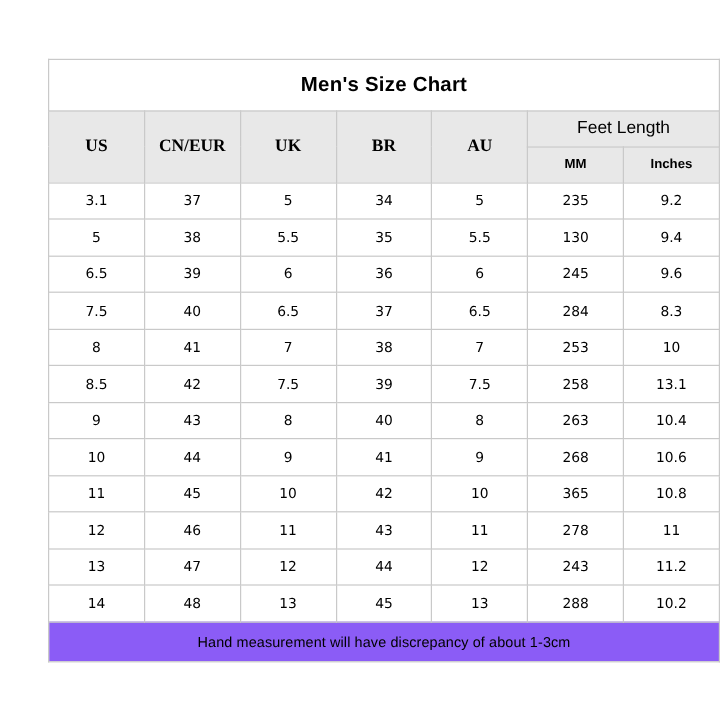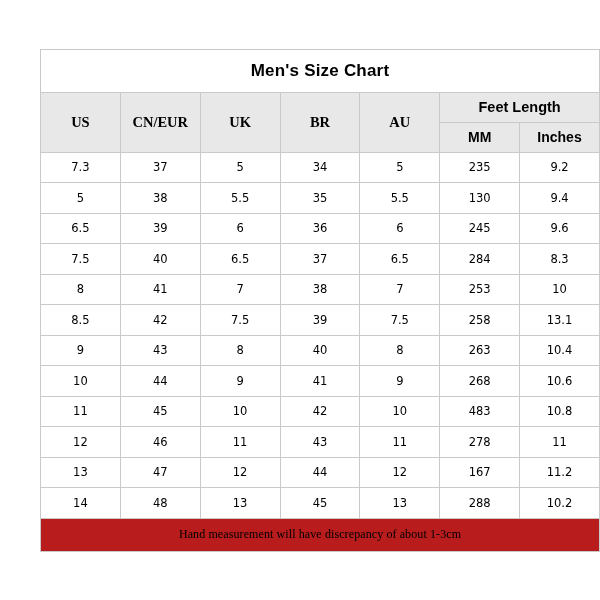--- a/index.html
+++ b/index.html
@@ -43,50 +43,50 @@
   }
   .title-cell {
     background: #ffffff;
     font-size: 17px;
     font-weight: bold;
     height: 42px;
     letter-spacing: 0.2px;
   }
   .hdr {
     background: #e8e8e8;
-    font-weight: bold;
+    font-weight: normal;
     font-size: 14.5px;
     height: 29px;
     margin-left: 12px;
   }
   .hdr-tall {
     background: #e8e8e8;
     font-weight: bold;
     font-size: 14.5px;
     height: 58px;
     font-family: Liberation Serif, serif;
   }
   .sub-hdr {
     background: #e8e8e8;
     font-weight: bold;
-    font-size: 14px;
+    font-size: 11px;
     height: 29px;
   }
   td.cell {
     font-size: 11.5px;
     height: 29.5px;
     background: #ffffff;
     font-family: "DejaVu Sans", sans-serif;
   }
   .footer-cell {
     height: 32px;
     font-size: 12px;
-    font-family: Liberation Serif, serif;
+    font-family: Liberation Sans, sans-serif;
     letter-spacing: 0.1px;
-    background: #b91c1c;
+    background: #8b5cf6;
   }
 </style>
 </head>
 <body>
 
 <div id="page">
   <div class="chart-wrap">
     <table class="size-chart">
       <tbody>
         <tr>
@@ -99,21 +99,21 @@
           <td class="hdr-tall" rowspan="2">BR</td>
           <td class="hdr-tall" rowspan="2">AU</td>
           <td class="hdr" colspan="2">Feet Length</td>
         </tr>
         <tr>
           <td class="sub-hdr">MM</td>
           <td class="sub-hdr">Inches</td>
         </tr>
 
         <tr>
-          <td class="cell">7.3</td>
+          <td class="cell">3.1</td>
           <td class="cell">37</td>
           <td class="cell">5</td>
           <td class="cell">34</td>
           <td class="cell">5</td>
           <td class="cell">235</td>
           <td class="cell">9.2</td>
         </tr>
         <tr>
           <td class="cell">5</td>
           <td class="cell">38</td>
@@ -176,39 +176,39 @@
           <td class="cell">9</td>
           <td class="cell">268</td>
           <td class="cell">10.6</td>
         </tr>
         <tr>
           <td class="cell">11</td>
           <td class="cell">45</td>
           <td class="cell">10</td>
           <td class="cell">42</td>
           <td class="cell">10</td>
-          <td class="cell">483</td>
+          <td class="cell">365</td>
           <td class="cell">10.8</td>
         </tr>
         <tr>
           <td class="cell">12</td>
           <td class="cell">46</td>
           <td class="cell">11</td>
           <td class="cell">43</td>
           <td class="cell">11</td>
           <td class="cell">278</td>
           <td class="cell">11</td>
         </tr>
         <tr>
           <td class="cell">13</td>
           <td class="cell">47</td>
           <td class="cell">12</td>
           <td class="cell">44</td>
           <td class="cell">12</td>
-          <td class="cell">167</td>
+          <td class="cell">243</td>
           <td class="cell">11.2</td>
         </tr>
         <tr>
           <td class="cell">14</td>
           <td class="cell">48</td>
           <td class="cell">13</td>
           <td class="cell">45</td>
           <td class="cell">13</td>
           <td class="cell">288</td>
           <td class="cell">10.2</td>

